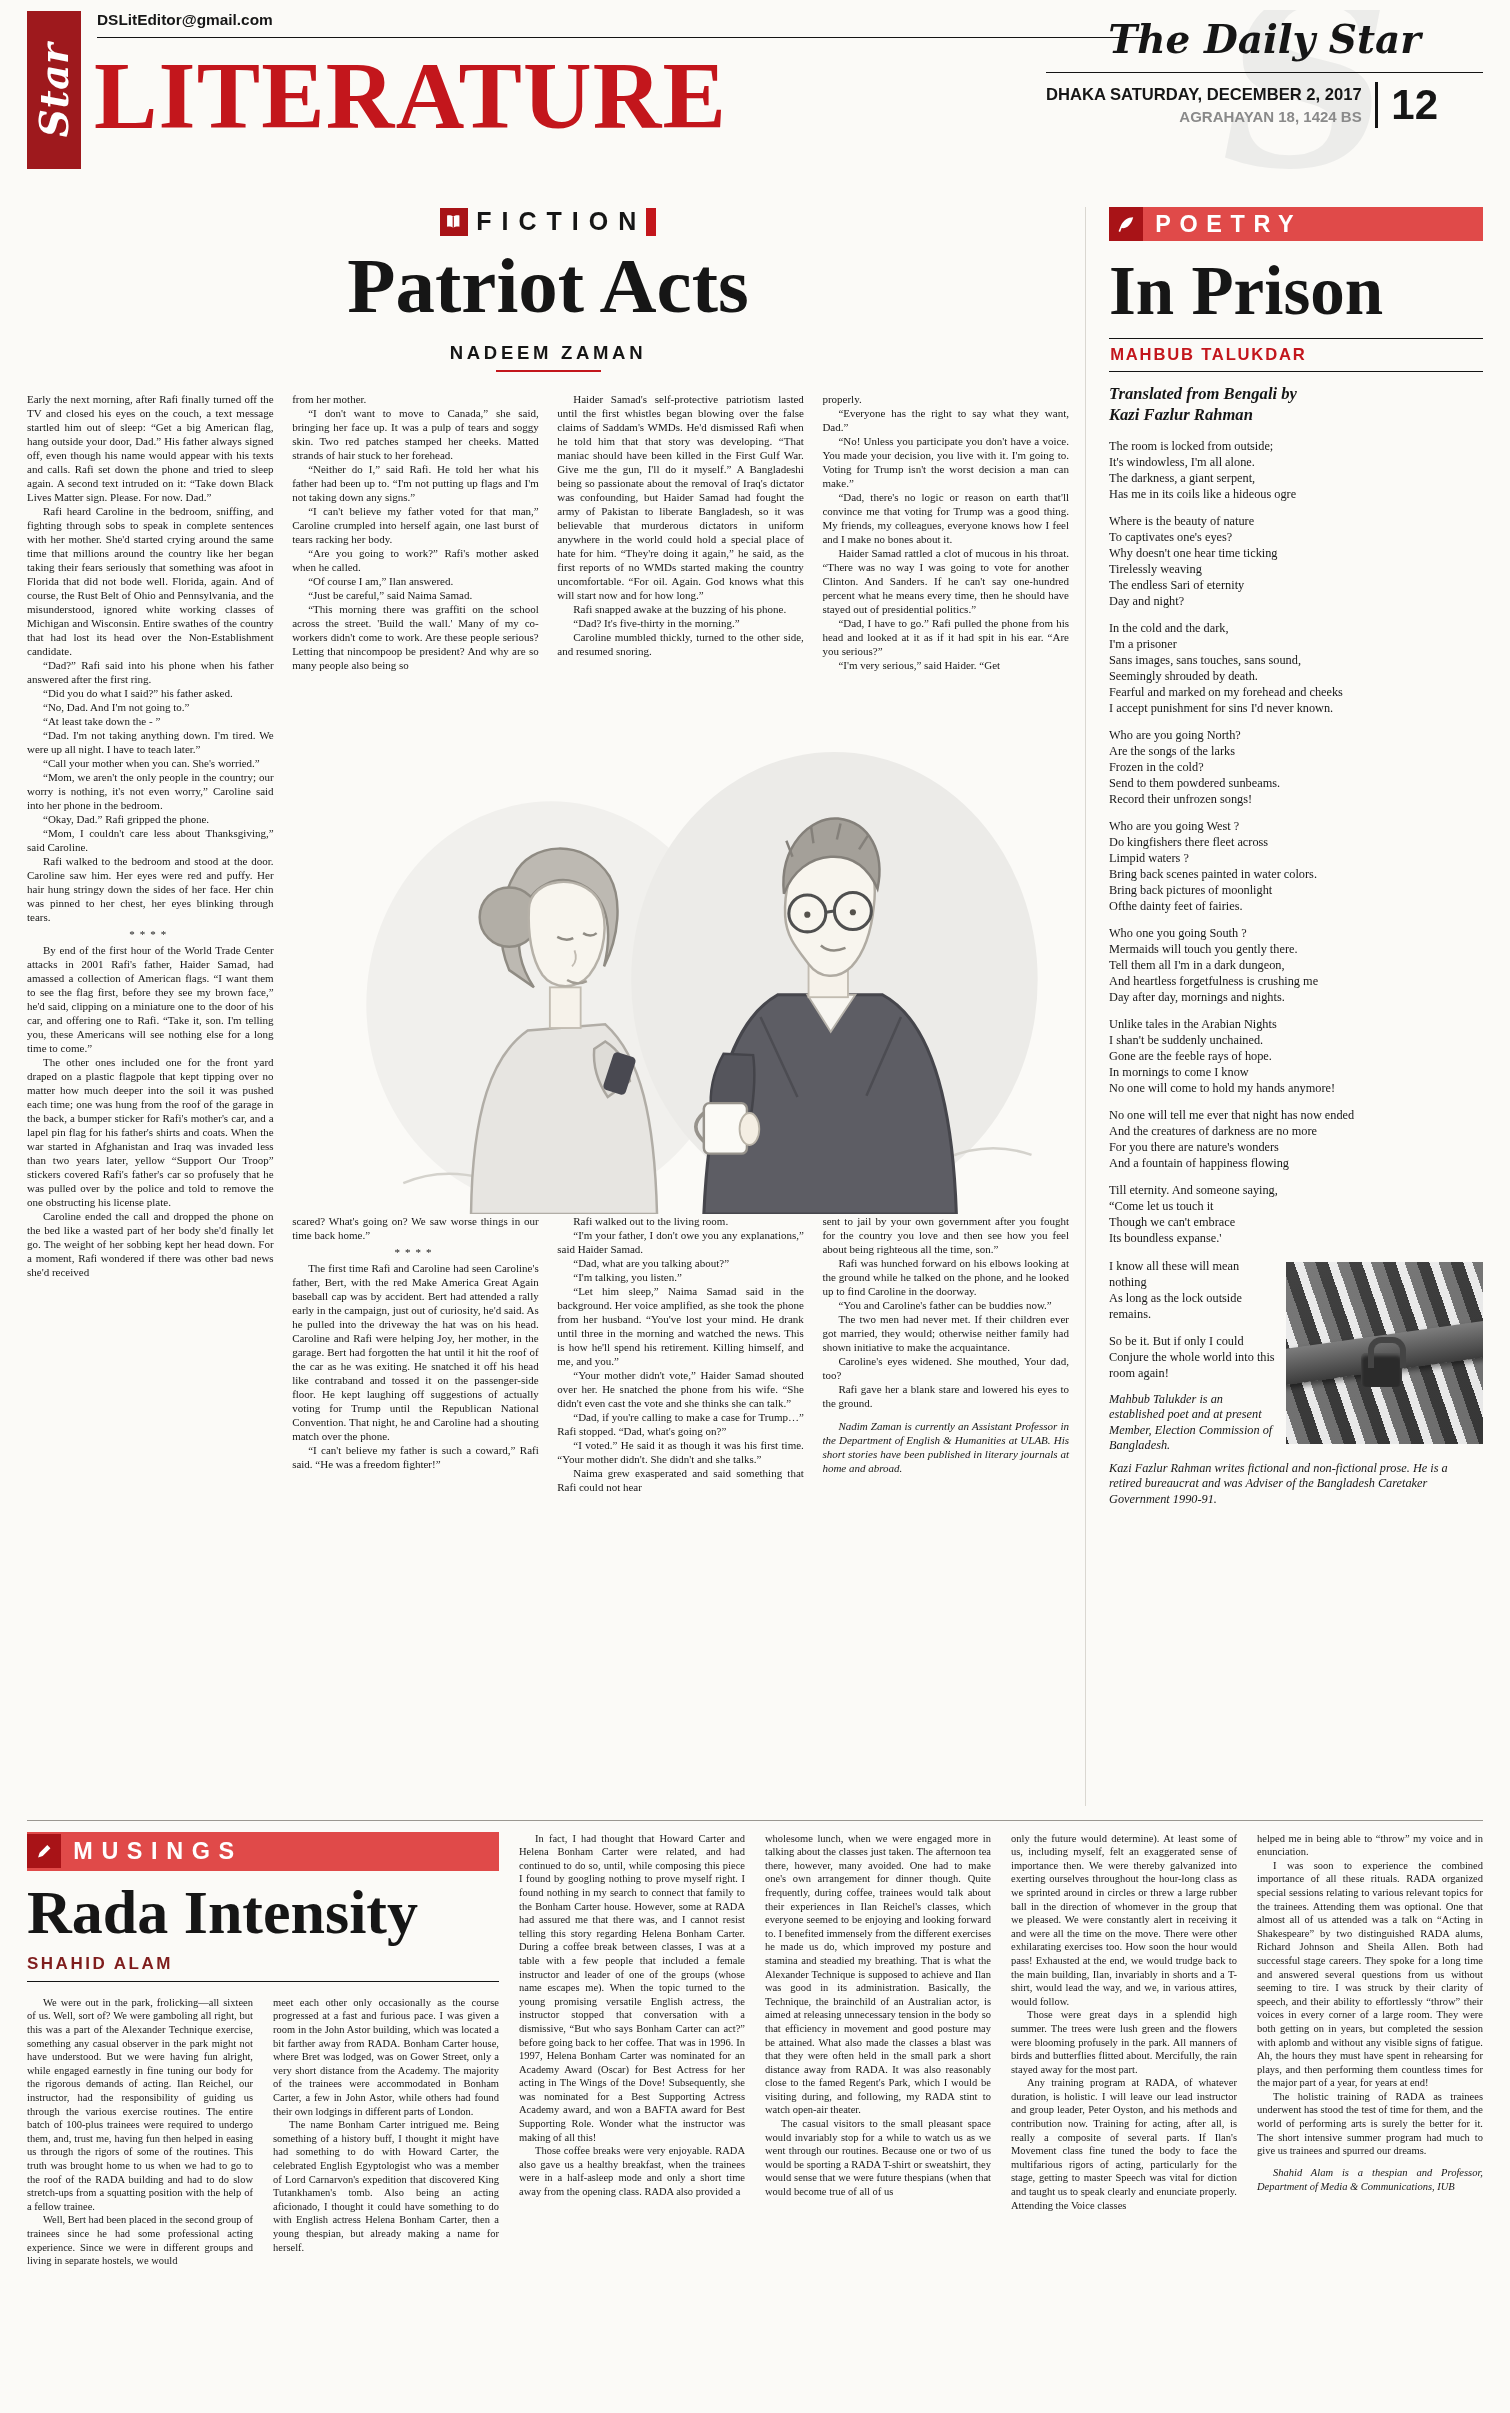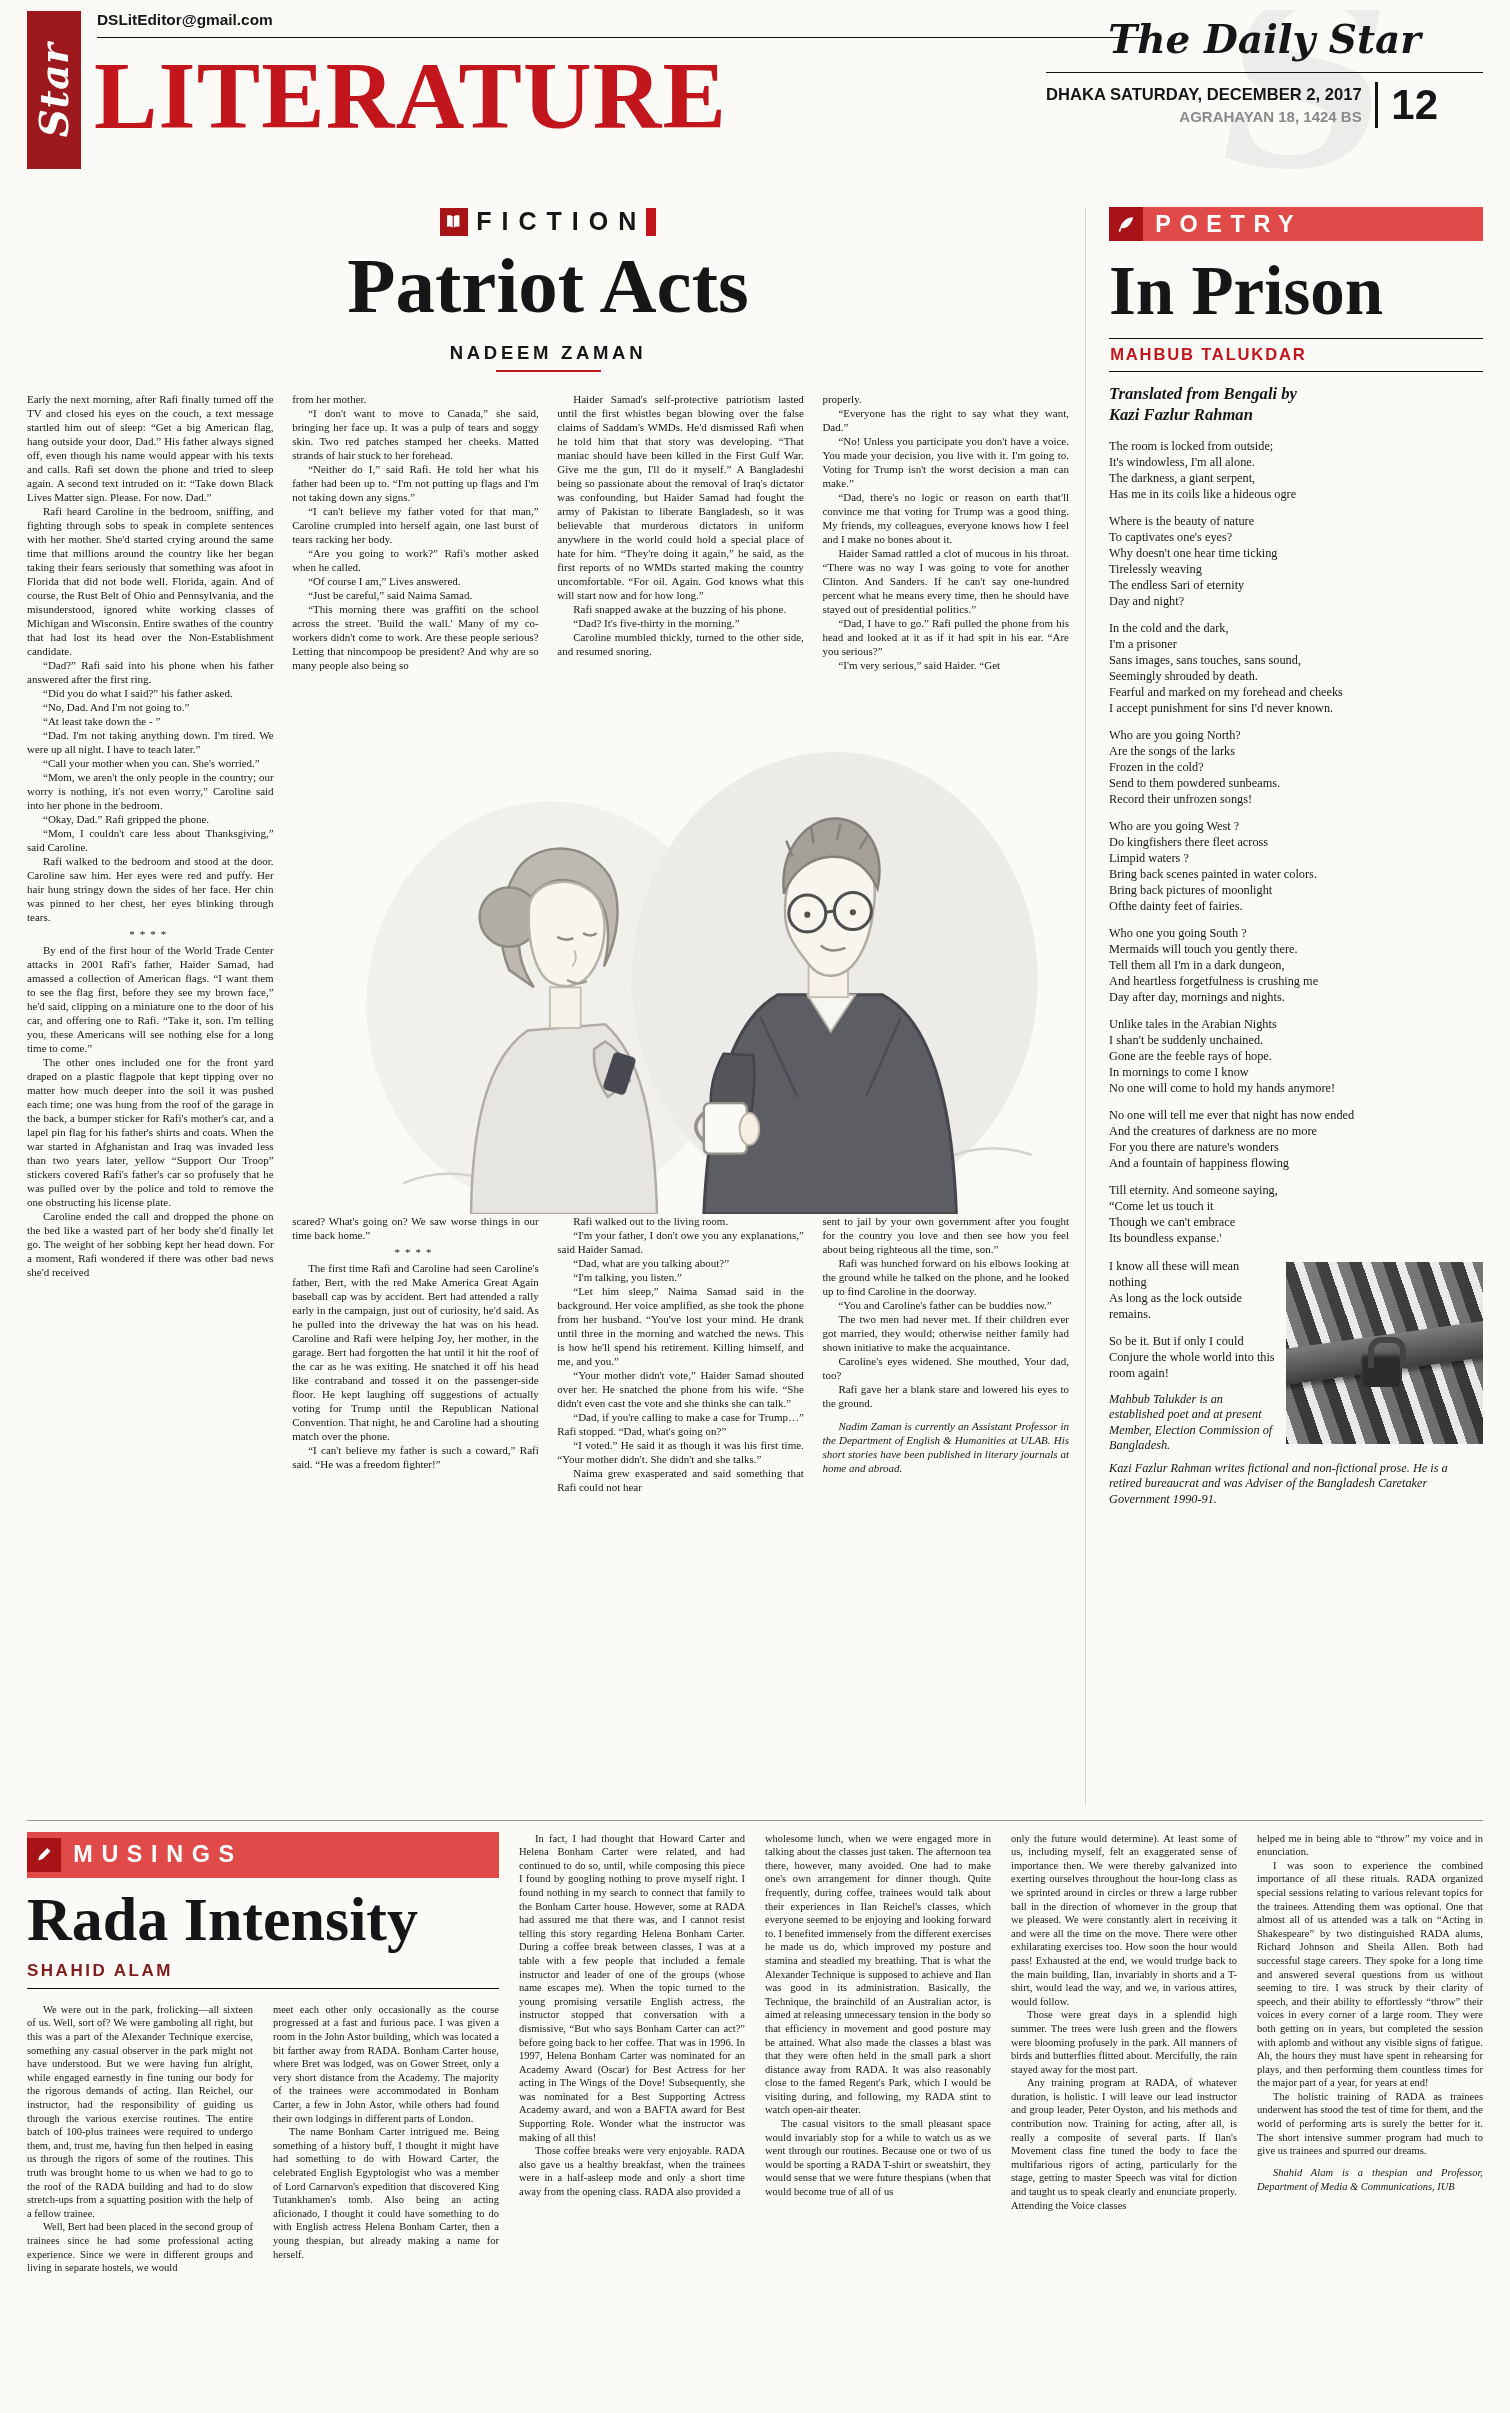--- a/index.html
+++ b/index.html
@@ -99,21 +99,21 @@
   .pp-lock::before { content:""; position:absolute; left:7.4px; top:-16px; width:26px; height:25px;
     border:6.2px solid #444; border-bottom:none; border-radius:13.6px 13.6px 0 0; }
 
   
   .musings { margin-top:13.6px; border-top:0.6px solid #9a9791; padding-top:11px; height:593px; overflow:hidden; }
   .musings-body { display:grid; grid-template-columns:repeat(6,1fr); column-gap:20px; grid-template-rows:auto 1fr; }
   .m-title-block { grid-area:1/1/2/3; padding-bottom:13.6px; }
   .m-col1 { grid-area:2/1/3/2; } .m-col2 { grid-area:2/2/3/3; }
   .m-col3 { grid-area:1/3/3/4; } .m-col4 { grid-area:1/4/3/5; }
   .m-col5 { grid-area:1/5/3/6; } .m-col6 { grid-area:1/6/3/7; }
-  .musings-kicker { height:46px; background:#e04a49; display:flex; align-items:center; width:100%; }
+  .musings-kicker { height:39px; background:#e04a49; display:flex; align-items:center; width:100%; }
   .musings-title { font-weight:bold; font-size:62px; line-height:1.02; margin-top:10px; }
   .musings-author { margin-top:10px; color:#7f1d1d; font-family:"Liberation Sans", sans-serif; font-weight:bold;
     font-size:17px; letter-spacing:2.5px; border-bottom:1.2px solid #141414; padding-bottom:7.4px; }
   .musings .newsprint p { font-size:10.5px; line-height:13.6px; }
   .musings .bio { font-size:10.5px; line-height:13.6px; }
 </style>
 </head>
 <body>
 
 <div class="page">
@@ -175,21 +175,21 @@
             <p>By end of the first hour of the World Trade Center attacks in 2001 Rafi's father, Haider Samad, had amassed a collection of American flags. “I want them to see the flag first, before they see my brown face,” he'd said, clipping on a miniature one to the door of his car, and offering one to Rafi. “Take it, son. I'm telling you, these Americans will see nothing else for a long time to come.”</p>
             <p>The other ones included one for the front yard draped on a plastic flagpole that kept tipping over no matter how much deeper into the soil it was pushed each time; one was hung from the roof of the garage in the back, a bumper sticker for Rafi's mother's car, and a lapel pin flag for his father's shirts and coats. When the war started in Afghanistan and Iraq was invaded less than two years later, yellow “Support Our Troop” stickers covered Rafi's father's car so profusely that he was pulled over by the police and told to remove the one obstructing his license plate.</p>
             <p>Caroline ended the call and dropped the phone on the bed like a wasted part of her body she'd finally let go. The weight of her sobbing kept her head down. For a moment, Rafi wondered if there was other bad news she'd received</p>
           </div>
         <div class="fb-c2t cont">
             <p>from her mother.</p>
             <p>“I don't want to move to Canada,” she said, bringing her face up. It was a pulp of tears and soggy skin. Two red patches stamped her cheeks. Matted strands of hair stuck to her forehead.</p>
             <p>“Neither do I,” said Rafi. He told her what his father had been up to. “I'm not putting up flags and I'm not taking down any signs.”</p>
             <p>“I can't believe my father voted for that man,” Caroline crumpled into herself again, one last burst of tears racking her body.</p>
             <p>“Are you going to work?” Rafi's mother asked when he called.</p>
-            <p>“Of course I am,” Lives answered.</p>
+            <p>“Of course I am,” Ilan answered.</p>
             <p>“Just be careful,” said Naima Samad.</p>
             <p>“This morning there was graffiti on the school across the street. 'Build the wall.' Many of my co-workers didn't come to work. Are these people serious? Letting that nincompoop be president? And why are so many people also being so</p>
           </div>
         <div class="fb-c3t">
             <p>Haider Samad's self-protective patriotism lasted until the first whistles began blowing over the false claims of Saddam's WMDs. He'd dismissed Rafi when he told him that that story was developing. “That maniac should have been killed in the First Gulf War. Give me the gun, I'll do it myself.” A Bangladeshi being so passionate about the removal of Iraq's dictator was confounding, but Haider Samad had fought the army of Pakistan to liberate Bangladesh, so it was believable that murderous dictators in uniform anywhere in the world could hold a special place of hate for him. “They're doing it again,” he said, as the first reports of no WMDs started making the country uncomfortable. “For oil. Again. God knows what this will start now and for how long.”</p>
             <p>Rafi snapped awake at the buzzing of his phone.</p>
             <p>“Dad? It's five-thirty in the morning.”</p>
             <p>Caroline mumbled thickly, turned to the other side, and resumed snoring.</p>
           </div>
         <div class="fb-c4t cont">

